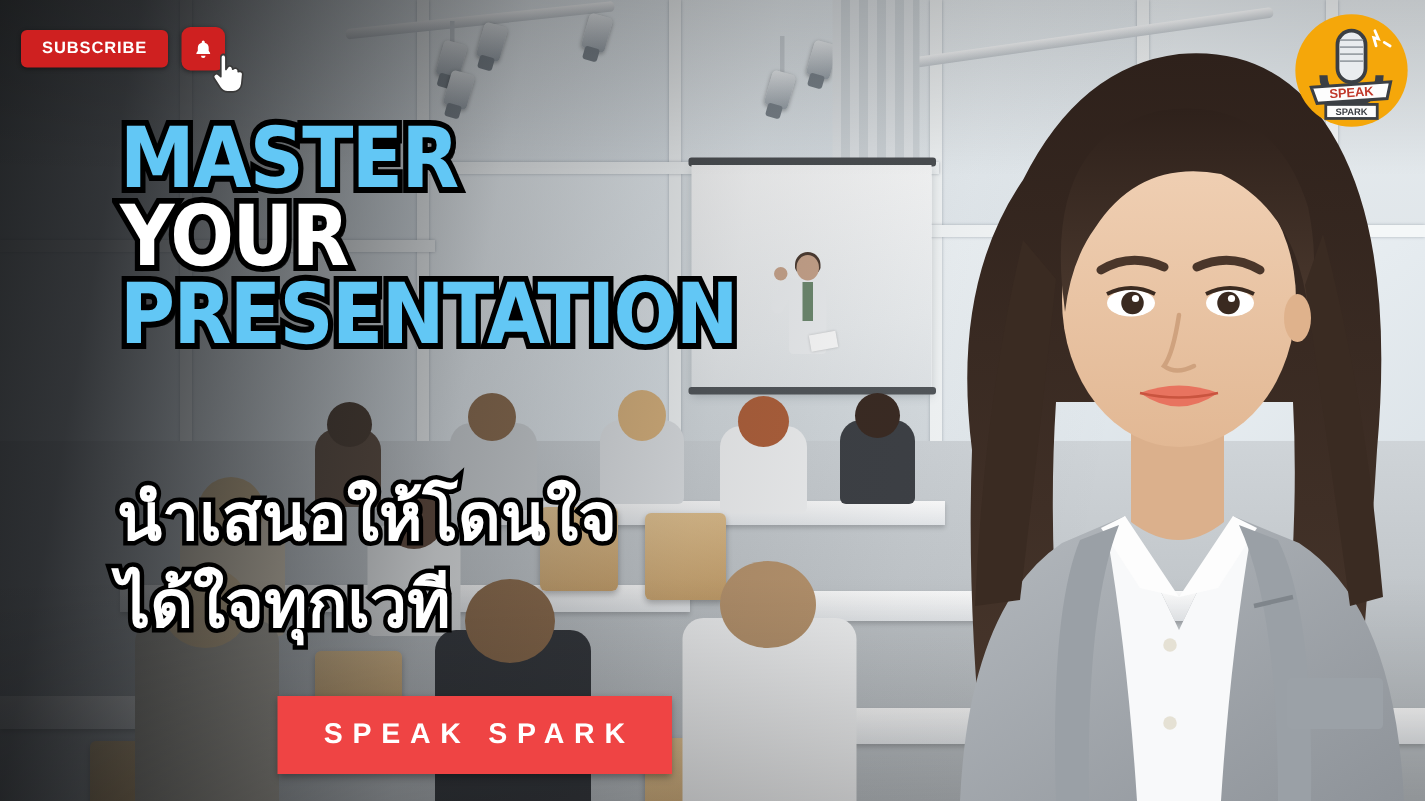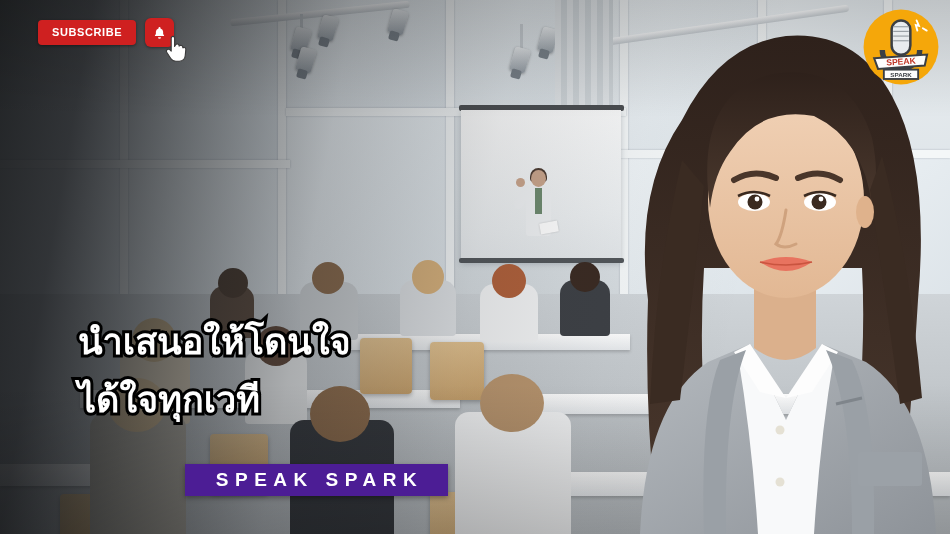--- a/index.html
+++ b/index.html
@@ -88,21 +88,21 @@
         rgba(24,27,30,.62) 20%,
         rgba(30,33,37,.30) 34%,
         rgba(36,40,44,.12) 50%,
         rgba(40,44,48,.04) 64%,
         rgba(0,0,0,0) 76%);
   }
   .shade2{position:absolute;inset:0;
     background:linear-gradient(180deg,rgba(0,0,0,.18) 0%,rgba(0,0,0,0) 22%,rgba(0,0,0,0) 72%,rgba(0,0,0,.22) 100%);}
 
   
-  .sub-wrap{position:absolute;left:14px;top:18px;display:flex;align-items:center;gap:9px;z-index:40;margin-left:24px;}
+  .sub-wrap{position:absolute;left:14px;top:18px;display:flex;align-items:center;gap:9px;z-index:40;}
   .sub-btn{
     background:#cf2020;color:#fff;font-weight:700;font-size:11px;letter-spacing:.6px;
     padding:7px 14px;border-radius:4px;border:0;line-height:1;
     font-family:"Liberation Sans",sans-serif;box-shadow:0 1px 3px rgba(0,0,0,.4);
   }
   .bell-btn{
     width:29px;height:29px;border-radius:6px;background:#cf2020;
     display:flex;align-items:center;justify-content:center;
     box-shadow:0 1px 3px rgba(0,0,0,.4);position:relative;
   }
@@ -122,31 +122,31 @@
       3px 3px 0 rgba(0,0,0,.85);
   }
   .hl-1{font-size:50px;color:#62c7f5;}
   .hl-2{font-size:50px;color:#ffffff;}
   .hl-3{font-size:50px;color:#62c7f5;}
 
   
   .thai{
     position:absolute;left:78px;z-index:35;margin:0;white-space:nowrap;
     font-family:"DejaVu Sans","Liberation Sans",sans-serif;
-    font-weight:700;font-size:36px;color:#fff;line-height:1;
+    font-weight:700;font-size:44px;color:#fff;line-height:1;
     -webkit-text-stroke:6px #000;paint-order:stroke fill;
     text-shadow:2px 2px 0 rgba(0,0,0,.8);
   }
   .thai-1{top:324px;}
   .thai-2{top:382px;text-align:center;}
 
   
   .banner{
-    position:absolute;left:185px;top:464px;width:263px;height:32px;
-    background:#4c1d95;display:flex;align-items:center;justify-content:center;
+    position:absolute;left:185px;top:464px;width:263px;height:52px;
+    background:#ef4444;display:flex;align-items:center;justify-content:center;
     z-index:35;box-shadow:0 2px 5px rgba(0,0,0,.35);
   }
   .banner span{
     color:#fff;font-weight:700;font-size:19px;letter-spacing:6.5px;
     font-family:"Liberation Sans",sans-serif;text-indent:6px;
   }
 
   
   .host{position:absolute;right:-10px;bottom:0;width:360px;height:534px;z-index:30;}
 
@@ -334,20 +334,25 @@
       <svg width="15" height="16" viewBox="0 0 24 24">
         <path d="M12 2.5a1.6 1.6 0 0 1 1.6 1.6v.6a5.6 5.6 0 0 1 4.2 5.4v3.3l1.5 2.4v1.1H4.7v-1.1l1.5-2.4v-3.3a5.6 5.6 0 0 1 4.2-5.4v-.6A1.6 1.6 0 0 1 12 2.5z" fill="#fff"></path>
         <path d="M9.6 18.6h4.8a2.4 2.4 0 0 1-4.8 0z" fill="#fff"></path>
       </svg>
       <svg class="cursor-hand" viewBox="0 0 26 30">
         <path d="M9.5 2.2c1.2 0 2.1 1 2.1 2.1v8.1l1.1-1.6c.6-.9 1.8-1.1 2.6-.5.5.3.8.9.8 1.5v.3l1-.5c.9-.5 2-.1 2.5.8.1.3.2.6.2.9v.5l.8-.2c1-.2 2 .4 2.2 1.4v.5l-.6 6.4c-.3 3-2.8 5.3-5.8 5.3h-3.6c-2 0-3.9-1-5-2.7l-4.1-6.3c-.6-.9-.3-2.1.6-2.7.7-.5 1.7-.4 2.4.2l1.5 1.4V4.3c0-1.2 1-2.1 2.3-2.1z" fill="#fff" stroke="#3a3a3a" stroke-width="1.1" stroke-linejoin="round"></path>
       </svg>
     </div>
   </div>
 
+  <div class="headline">
+    <div class="hl hl-1">MASTER</div>
+    <div class="hl hl-2">YOUR</div>
+    <div class="hl hl-3">PRESENTATION</div>
+  </div>
 
   <div class="thai thai-1">นำเสนอให้โดนใจ</div>
   <div class="thai thai-2">ได้ใจทุกเวที</div>
 
   <div class="banner">
     <span>SPEAK SPARK</span>
   </div>
 
   <svg class="logo" viewBox="0 0 100 100">
     <circle cx="50" cy="50" r="48" fill="#f5a70a"></circle>

